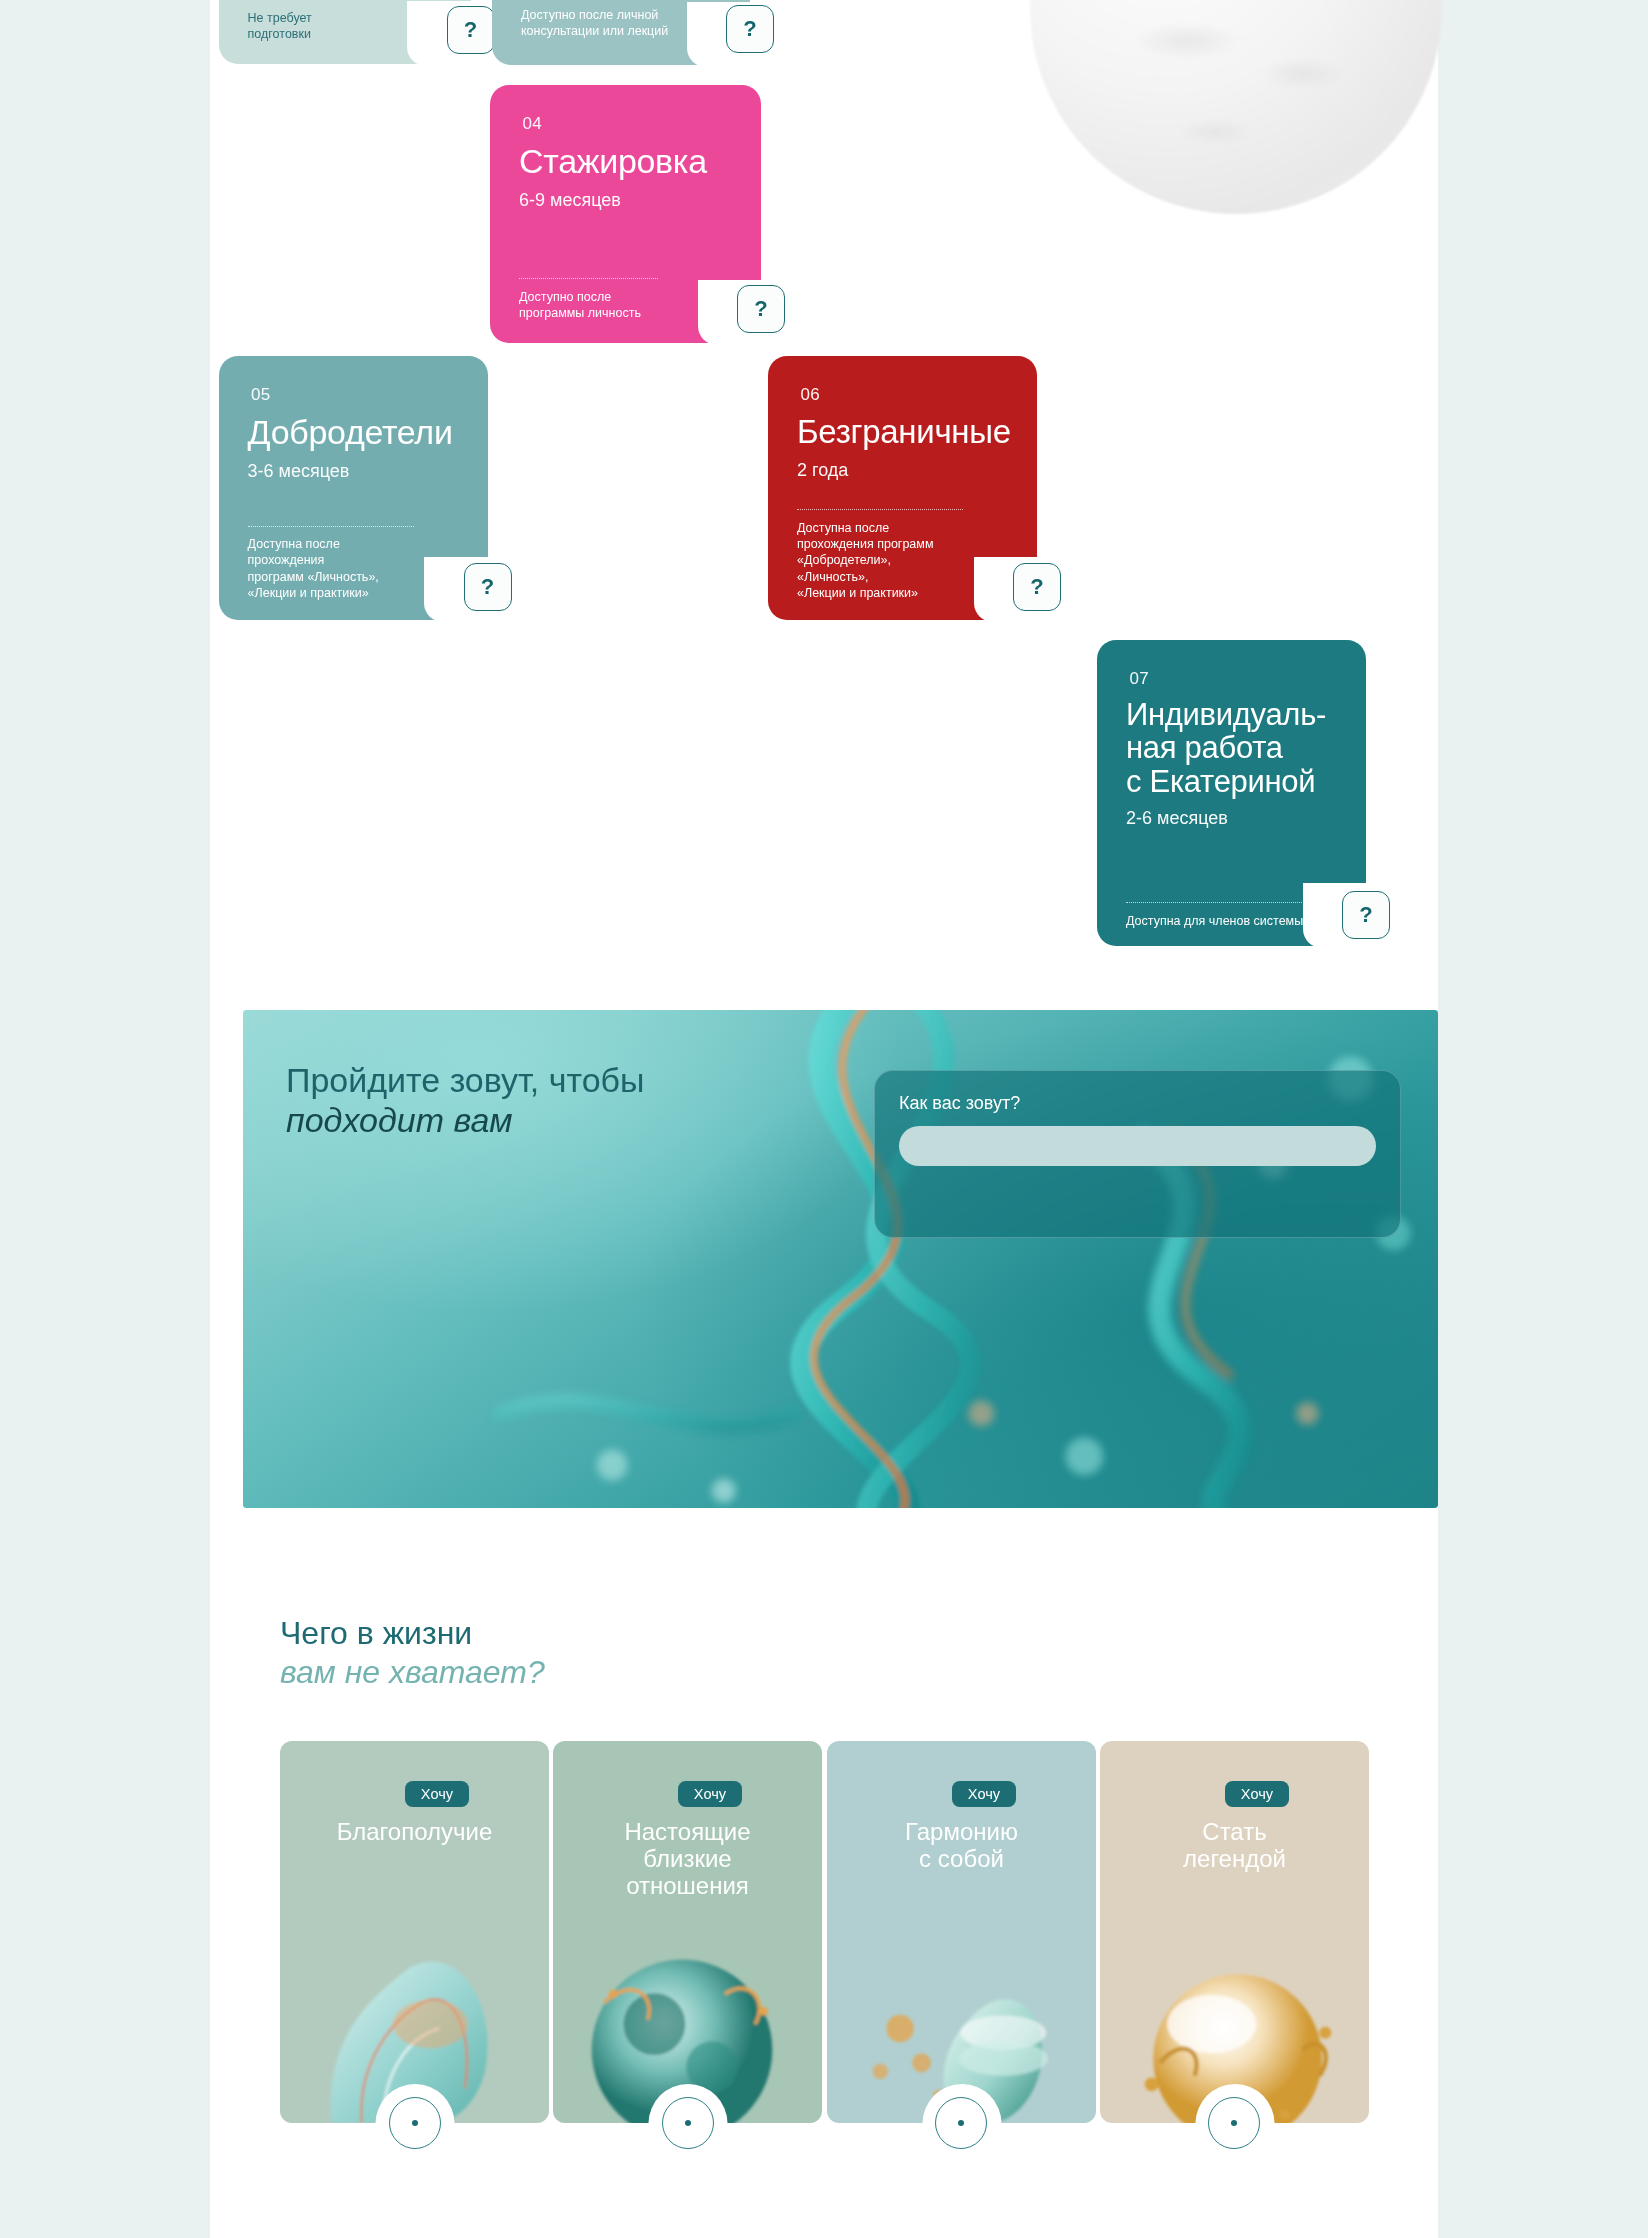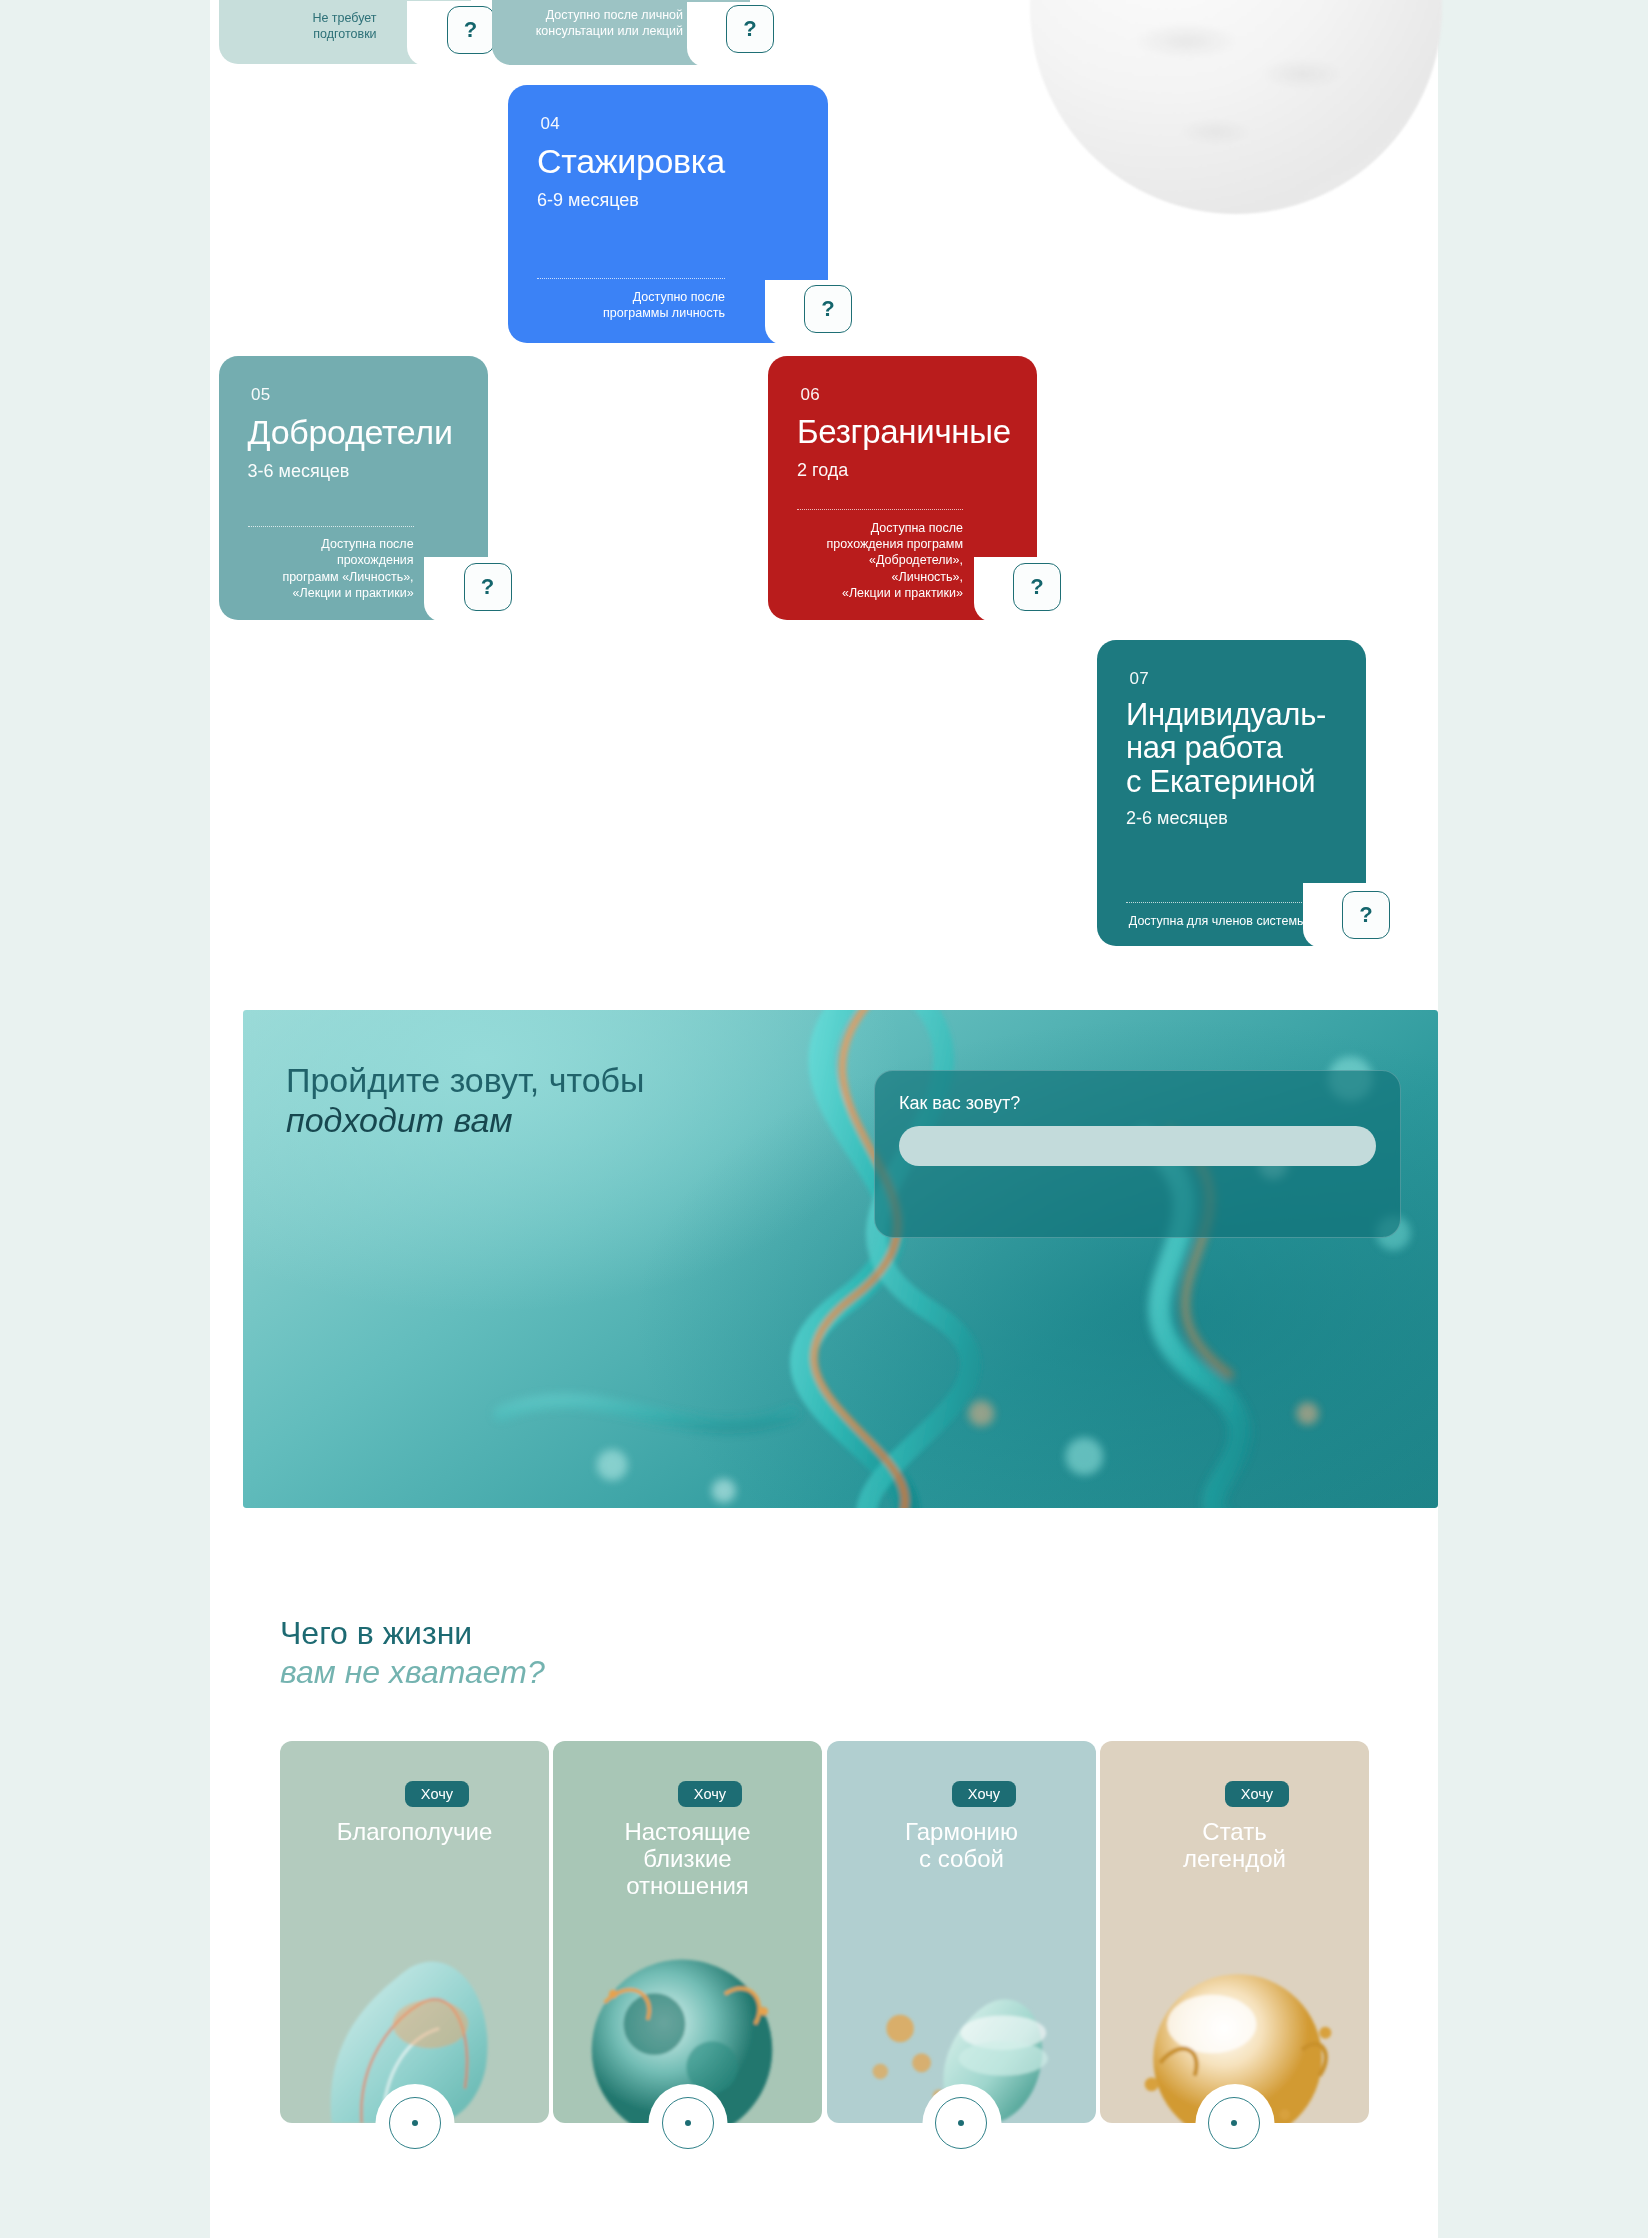--- a/index.html
+++ b/index.html
@@ -61,21 +61,21 @@
     letter-spacing: -0.3px; margin-bottom: 10.3px;
   }
   .card .dur { font-size: 18px; font-weight: 400; opacity: .97; }
   .card .foot {
     position: absolute; left: 29px; right: 103px; bottom: 22px;
   }
   .card .foot .rule {
     border-top: 1.4px dotted rgba(255,255,255,.72);
     margin-bottom: 9.4px;
   }
-  .card .foot .note { font-size: 12.5px; line-height: 1.3; text-align: right; }
+  .card .foot .note { font-size: 12.5px; line-height: 1.3; }
 
   
   .help {
     position: absolute;
     width: 48px; height: 48px;
     border: 1.2px solid #1e6f75;
     border-radius: 12px;
     background: #fbfdfd;
     color: #14656c;
     font-size: 22px; font-weight: 700;
@@ -202,21 +202,21 @@
   <div class="card" id="card-b" style="left:282px; top:-163px; width:258px; height:228px; background:#9cc3c4;">
     <div class="foot" style="right:67px; bottom:26px;">
 
       <div class="note" style="white-space:pre-line;">Доступно после личной
 консультации или лекций</div>
     </div>
     <div class="notch" style="right:-1.7px; bottom:-1.7px;"></div>
     <div class="help" style="right:-24px; bottom:12px;">?</div>
   </div>
 
-  <div class="card" id="card-04" style="left:280px; top:85px; width:320px; height:258px; background:#3b82f6;margin-left:18px;">
+  <div class="card" id="card-04" style="left:280px; top:85px; width:271px; height:258px; background:#ec4899;">
     <div class="num">04</div>
     <div class="title">Стажировка</div>
     <div class="dur">6-9 месяцев</div>
     <div class="foot">
       <div class="rule"></div>
       <div class="note" style="white-space:pre-line;">Доступно после
 программы личность</div>
     </div>
     <div class="notch" style="right:-1.7px; bottom:-1.7px;"></div>
     <div class="help" style="right:-24px; bottom:10.3px;">?</div>

